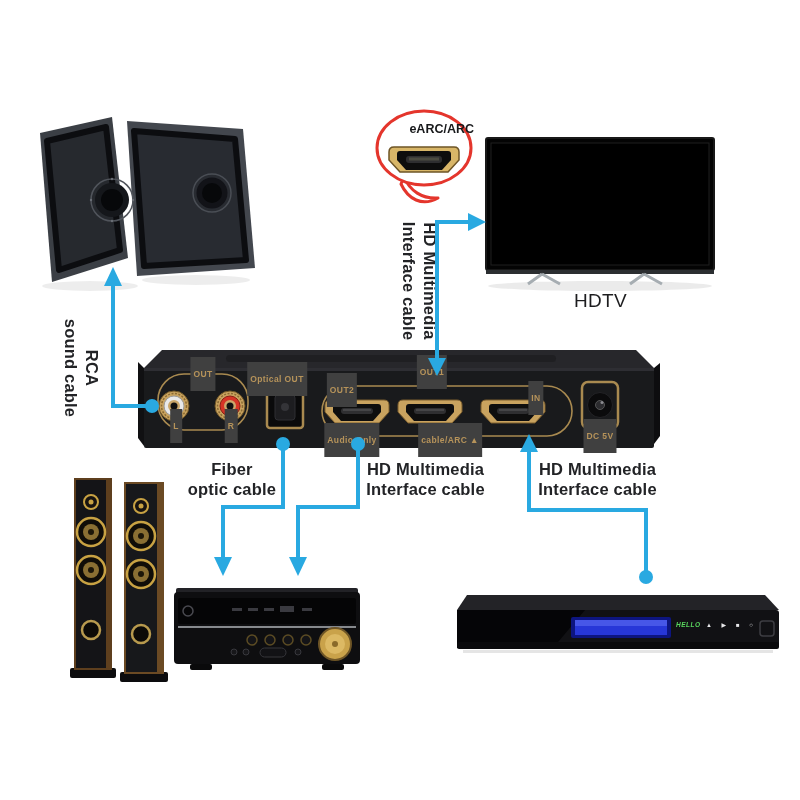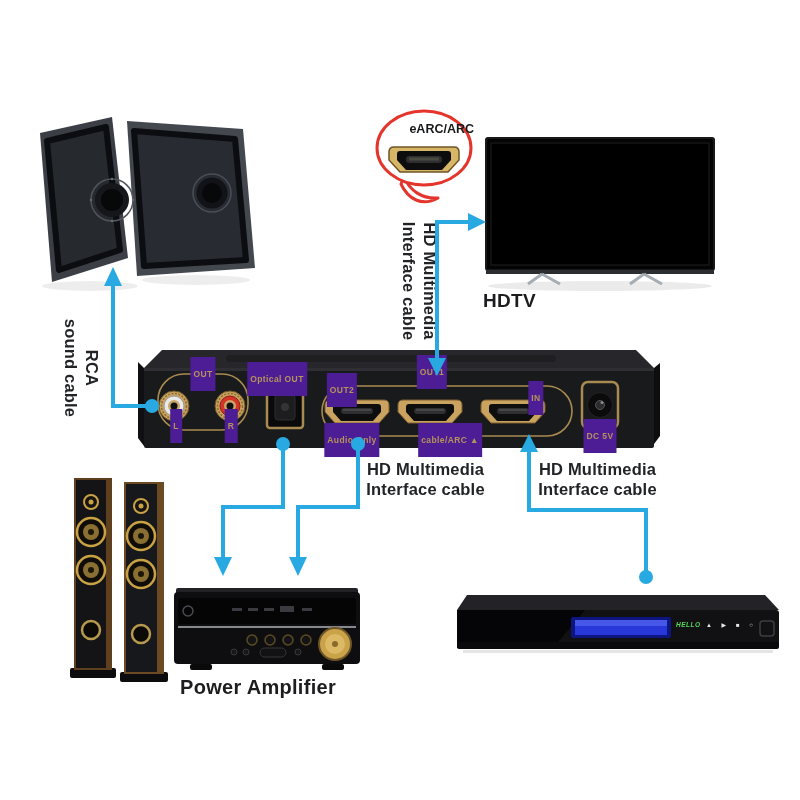--- a/index.html
+++ b/index.html
@@ -4,25 +4,25 @@
 <style>
   html,body{margin:0;padding:0;background:#fff;}
   .stage{position:relative;width:800px;height:800px;background:#ffffff;
          font-family:"Liberation Sans",sans-serif;overflow:hidden;}
   .abs{position:absolute;}
   
   .cable-label{position:absolute;text-align:center;color:#222326;
     font-size:16.5px;line-height:20px;font-weight:600;letter-spacing:.2px;z-index:8;}
   .vlabel{position:absolute;text-align:center;color:#222326;font-size:16.5px;
     line-height:21px;font-weight:600;letter-spacing:.2px;transform:rotate(90deg);z-index:8;}
-  .device-label{position:absolute;color:#1d1d1f;
-    font-size:20px;font-weight:700;letter-spacing:.3px;z-index:8;}
+  .device-label{position:absolute;text-align:center;color:#1d1d1f;
+    font-size:20px;font-weight:400;letter-spacing:.3px;z-index:8;}
   
   .port-label{position:absolute;transform:translate(-50%,-50%);color:#b6935a;
-    font-size:8.5px;font-weight:bold;letter-spacing:.4px;background:#4c1d95;
+    font-size:8.5px;font-weight:bold;letter-spacing:.4px;background:#404040;
     padding:12px 3px;white-space:nowrap;z-index:6;}
   .bubble-label{position:absolute;text-align:right;color:#17181a;
     font-size:12.5px;font-weight:600;z-index:9;}
   .dvd-display-text{position:absolute;color:#59d65e;font-size:6.5px;font-style:italic;
     font-weight:bold;letter-spacing:.5px;z-index:7;}
   .dvd-controls{position:absolute;color:#e8e8ea;font-size:6px;letter-spacing:4px;z-index:7;}
   .overlay{position:absolute;left:0;top:0;z-index:30;pointer-events:none;}
   svg{display:block;}
 </style>
 </head>
@@ -150,20 +150,24 @@
   <div class="port-label" style="left:176px;top:426px">L</div>
   <div class="port-label" style="left:231px;top:426px">R</div>
   <div class="port-label" style="left:277px;top:379px">Optical OUT</div>
   <div class="port-label" style="left:342px;top:390px">OUT2</div>
   <div class="port-label" style="left:432px;top:372px">OUT1</div>
   <div class="port-label" style="left:536px;top:398px">IN</div>
   <div class="port-label" style="left:352px;top:440px">Audio Only</div>
   <div class="port-label" style="left:450px;top:440px">cable/ARC ▲</div>
   <div class="port-label" style="left:600px;top:436px">DC 5V</div>
 
+  <div class="cable-label" style="left:180px;top:459px;width:104px">
+    <div>Fiber</div>
+    <div>optic cable</div>
+  </div>
   <div class="cable-label" style="left:343px;top:459px;width:165px">
     <div>HD Multimedia</div>
     <div>Interface cable</div>
   </div>
   <div class="cable-label" style="left:515px;top:459px;width:165px">
     <div>HD Multimedia</div>
     <div>Interface cable</div>
   </div>
 
   <svg class="abs" style="left:70px;top:468px" width="112" height="220" viewBox="0 0 112 220">
@@ -223,21 +227,20 @@
       <circle cx="74" cy="64" r="3" fill="#17171a" stroke="#38383d" stroke-width="1"></circle>
       <rect x="88" y="60" width="26" height="9" rx="4.5" fill="#121215" stroke="#36363b" stroke-width="1"></rect>
       <circle cx="126" cy="64" r="3" fill="#17171a" stroke="#38383d" stroke-width="1"></circle>
     </g>
     <g>
       <circle cx="163" cy="56" r="16" fill="#c9a24a" stroke="#6e5526" stroke-width="2"></circle>
       <circle cx="163" cy="56" r="10" fill="#dcb964"></circle>
       <circle cx="163" cy="56" r="3" fill="#8a6a2a"></circle>
     </g>
   </svg>
-  <div class="device-label" style="left:180px;top:676px;width:200px">Power Amplifier</div>
 
   <svg class="abs" style="left:455px;top:590px" width="330" height="72" viewBox="0 0 330 72">
     <polygon points="12,5 310,5 324,20 2,20" fill="#232327"></polygon>
     <rect x="2" y="20" width="322" height="38" rx="3" fill="#111114"></rect>
     <polygon points="2,20 130,20 98,58 2,58" fill="#050507"></polygon>
     <rect x="2" y="52" width="322" height="7" rx="2" fill="#0a0a0c"></rect>
     <rect x="8" y="60" width="310" height="3" fill="#000" opacity="0.1"></rect>
     <g>
       <rect x="116" y="27" width="100" height="21" rx="2" fill="#0d1580"></rect>
       <rect x="120" y="30" width="92" height="15" fill="#2737d8"></rect>

